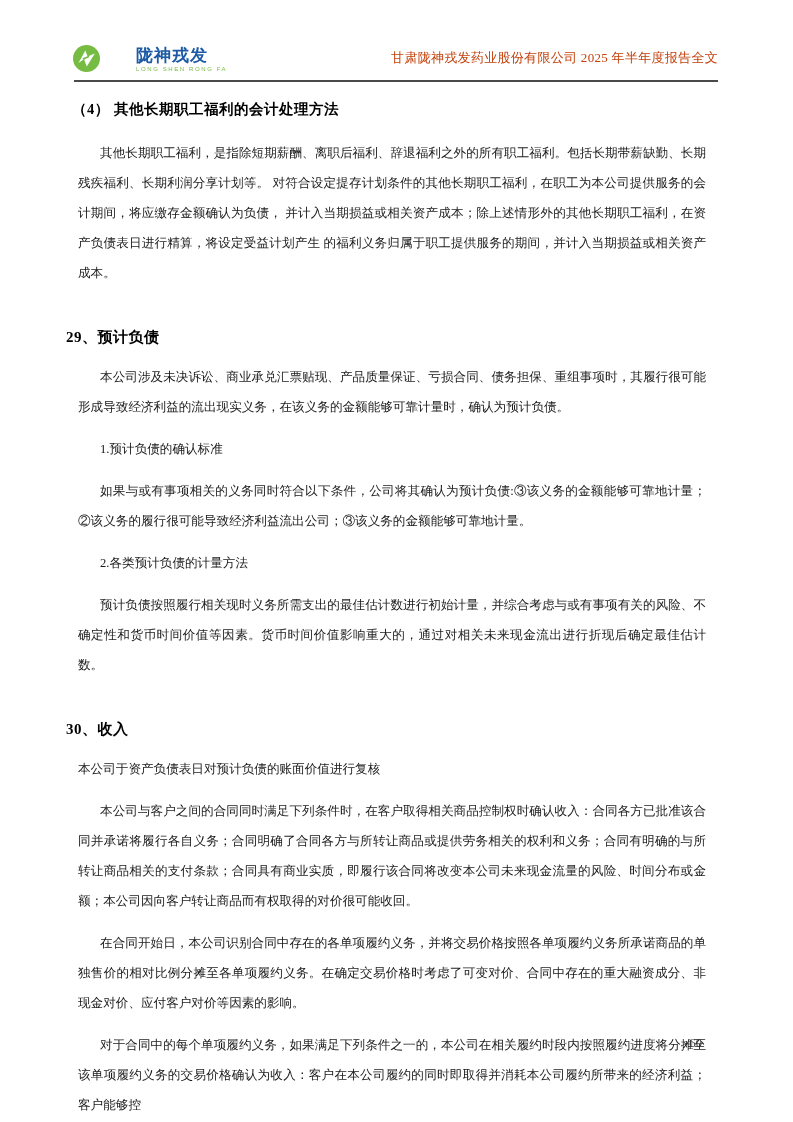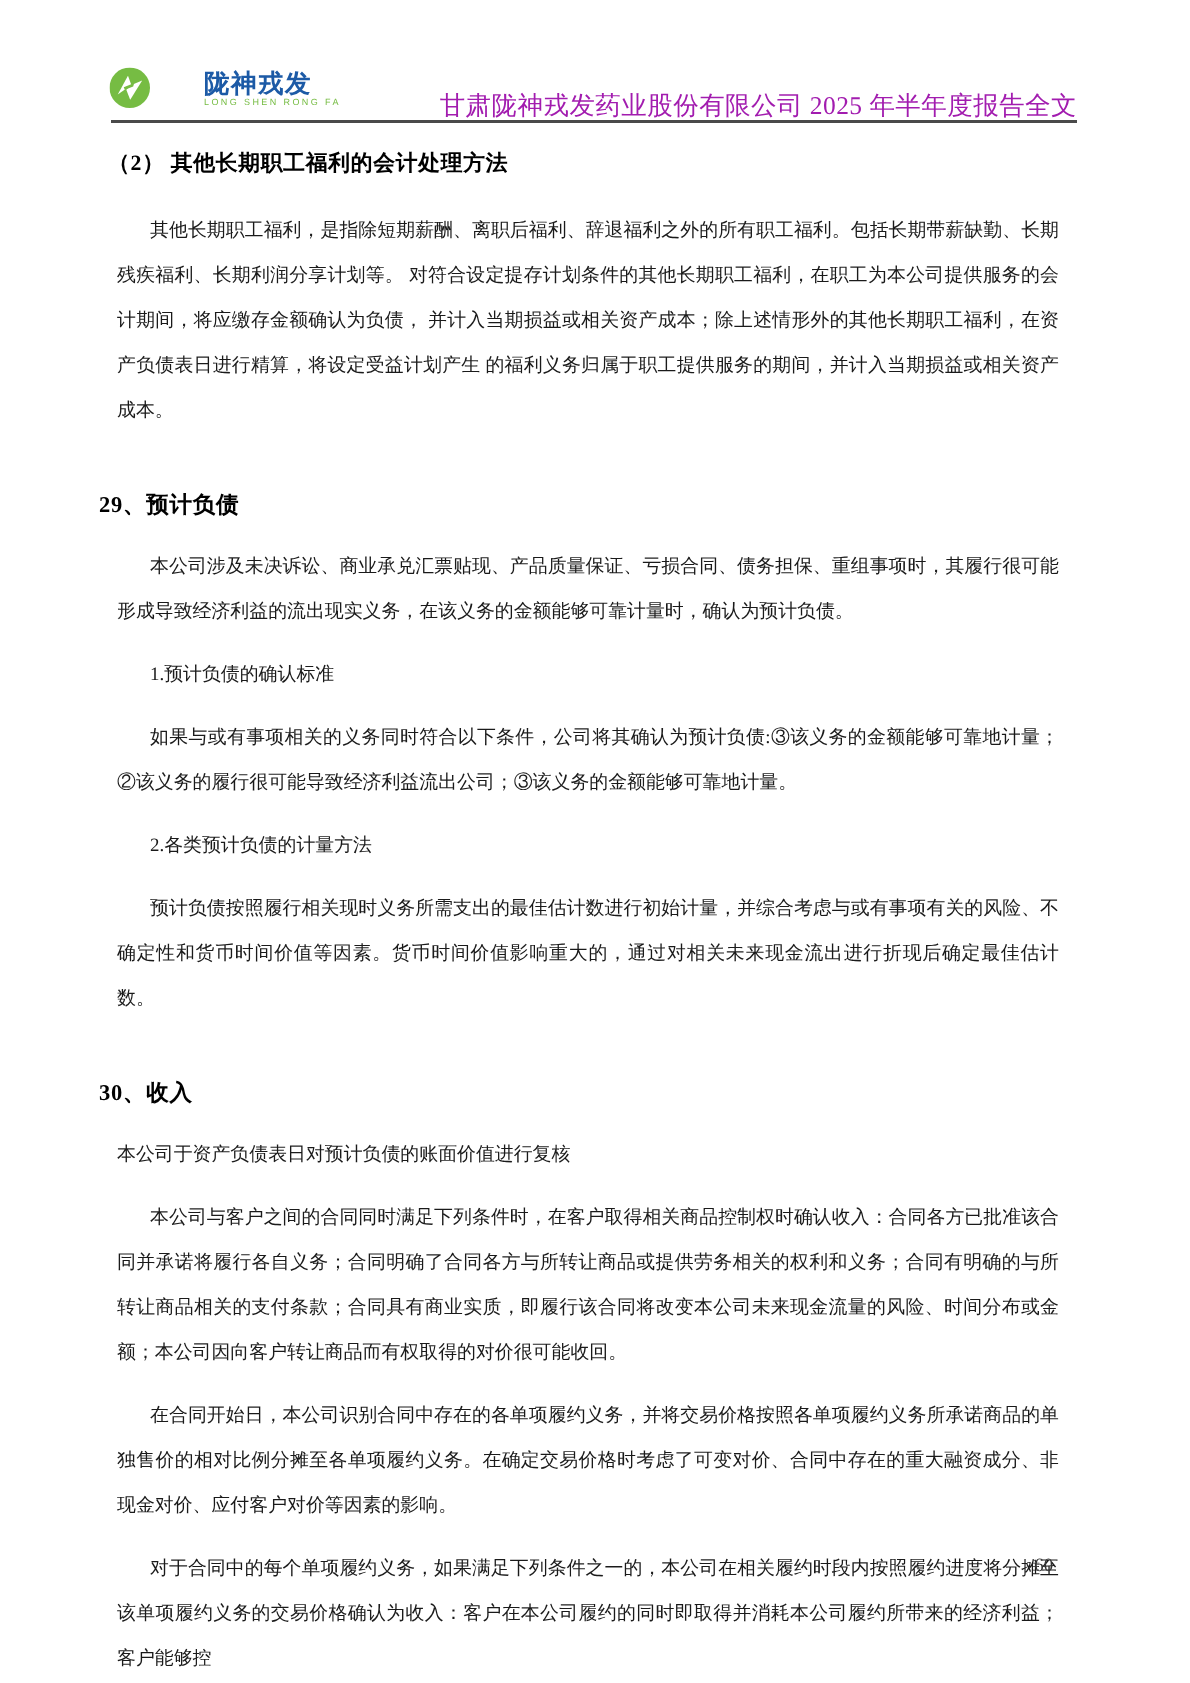--- a/index.html
+++ b/index.html
@@ -36,24 +36,24 @@
     font-family: "Liberation Sans", "DejaVu Sans", sans-serif;
     font-size: 6px;
     color: #76bc43;
     letter-spacing: 1.6px;
     margin-top: 2px;
     white-space: nowrap;
   }
   .report-title {
     position: absolute;
     right: 75px;
-    top: 59px;
-    font-size: 17px;
+    top: 49px;
+    font-size: 13px;
     letter-spacing: 0.3px;
-    color: #a21caf;
+    color: #c2410c;
     white-space: nowrap;
   }
   .header-rule {
     position: absolute;
     left: 74px;
     right: 75px;
     top: 80px;
     height: 2px;
     background: #4a4a4a;
   }
@@ -117,21 +117,21 @@
       <div class="logo-text">
         <div class="brand-cn">陇神戎发</div>
         <div class="brand-en">LONG SHEN RONG FA</div>
       </div>
     </div>
     <div class="report-title">甘肃陇神戎发药业股份有限公司 2025 年半年度报告全文</div>
     <div class="header-rule"></div>
   </header>
 
   <main class="content">
-    <h4>（2） 其他长期职工福利的会计处理方法</h4>
+    <h4>（4） 其他长期职工福利的会计处理方法</h4>
     <p class="indent">其他长期职工福利，是指除短期薪酬、离职后福利、辞退福利之外的所有职工福利。包括长期带薪缺勤、长期残疾福利、长期利润分享计划等。 对符合设定提存计划条件的其他长期职工福利，在职工为本公司提供服务的会计期间，将应缴存金额确认为负债， 并计入当期损益或相关资产成本；除上述情形外的其他长期职工福利，在资产负债表日进行精算，将设定受益计划产生 的福利义务归属于职工提供服务的期间，并计入当期损益或相关资产成本。</p>
 
     <h3>29、预计负债</h3>
     <p class="indent">本公司涉及未决诉讼、商业承兑汇票贴现、产品质量保证、亏损合同、债务担保、重组事项时，其履行很可能形成导致经济利益的流出现实义务，在该义务的金额能够可靠计量时，确认为预计负债。</p>
     <p class="indent">1.预计负债的确认标准</p>
     <p class="indent">如果与或有事项相关的义务同时符合以下条件，公司将其确认为预计负债:③该义务的金额能够可靠地计量；②该义务的履行很可能导致经济利益流出公司；③该义务的金额能够可靠地计量。</p>
     <p class="indent">2.各类预计负债的计量方法</p>
     <p class="indent">预计负债按照履行相关现时义务所需支出的最佳估计数进行初始计量，并综合考虑与或有事项有关的风险、不确定性和货币时间价值等因素。货币时间价值影响重大的，通过对相关未来现金流出进行折现后确定最佳估计数。</p>
 
     <h3>30、收入</h3>

